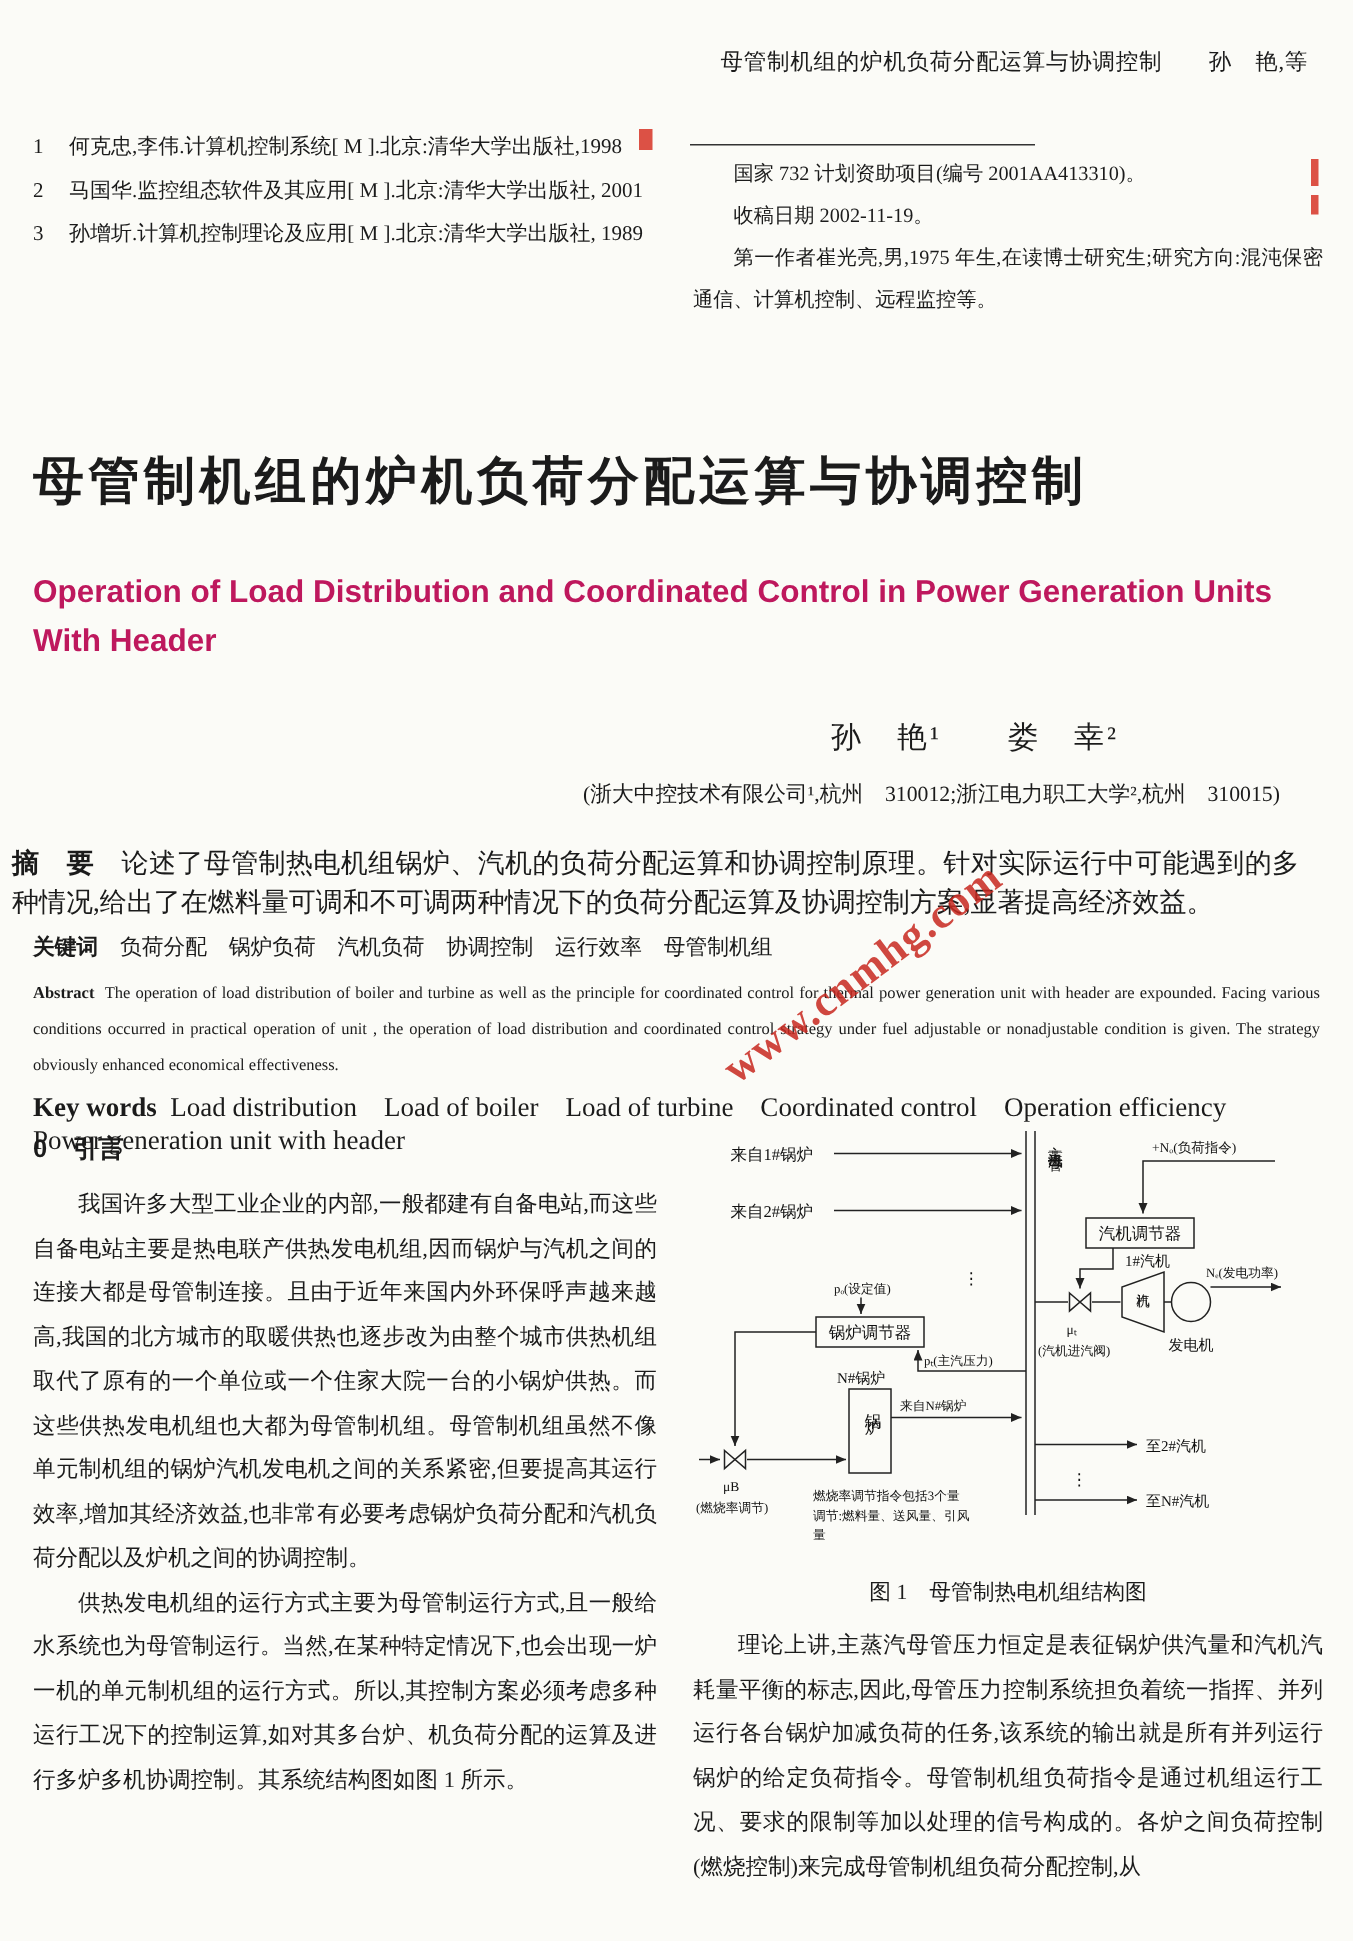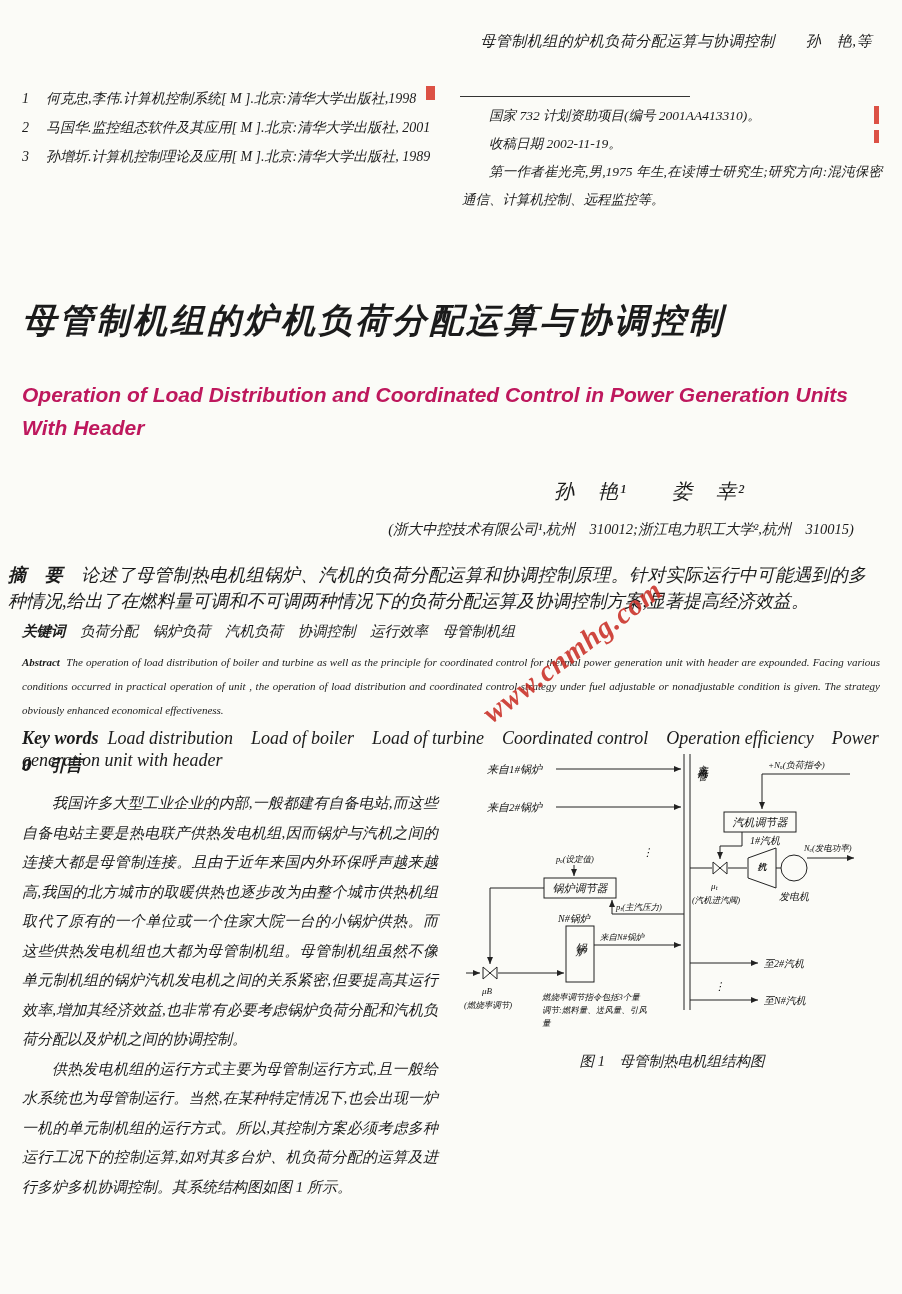--- a/index.html
+++ b/index.html
@@ -1,21 +1,20 @@
 <!DOCTYPE html>
 <html><head>
 <meta charset="utf-8">
 <style>
   * { margin:0; padding:0; box-sizing:border-box; }
   html,body { background:#888; }
   .page {
     position:relative; width:902px; height:1294px; margin:0 auto;
     background:#fbfbf7; overflow:hidden; color:#1b1b1b;
     font-family:"Liberation Serif", serif;
-    font-style:italic;
   }
   .run-head { position:absolute; top:32px; right:30px; font-size:15px; letter-spacing:.5px; }
 
   .refs { position:absolute; left:22px; top:84px; width:412px; font-size:14px; line-height:29px; }
   .ref { display:flex; }
   .ref .num { width:24px; flex:0 0 24px; }
   .ref .txt { flex:1; }
 
   .fn-sep { position:absolute; left:460px; top:96px; width:230px; border-top:1.2px solid #333; }
   .fns { position:absolute; left:462px; top:102px; width:420px; font-size:13.5px; line-height:28px; }
@@ -194,17 +193,18 @@
         <line class="ln" x1="228" y1="252" x2="296" y2="252" marker-end="url(#arr)"></line>
         <text class="t10" x="302" y="256">至N#汽机</text>
       </svg>
 
       <div class="vlabel" style="left:233px; top:8px;">主蒸汽母管</div>
       <div class="vlabel" style="left:111px; top:186px; font-size:11px;">锅炉</div>
       <div class="vlabel" style="left:293px; top:107px; font-size:9px; letter-spacing:0;">汽机</div>
     </div>
 
     <div class="fig-cap">图 1　母管制热电机组结构图</div>
+    <p class="body-p">理论上讲,主蒸汽母管压力恒定是表征锅炉供汽量和汽机汽耗量平衡的标志,因此,母管压力控制系统担负着统一指挥、并列运行各台锅炉加减负荷的任务,该系统的输出就是所有并列运行锅炉的给定负荷指令。母管制机组负荷指令是通过机组运行工况、要求的限制等加以处理的信号构成的。各炉之间负荷控制(燃烧控制)来完成母管制机组负荷分配控制,从</p>
   </div>
 
   <div class="watermark">www.cnmhg.com</div>
 
 </div>
 
 </body></html>

